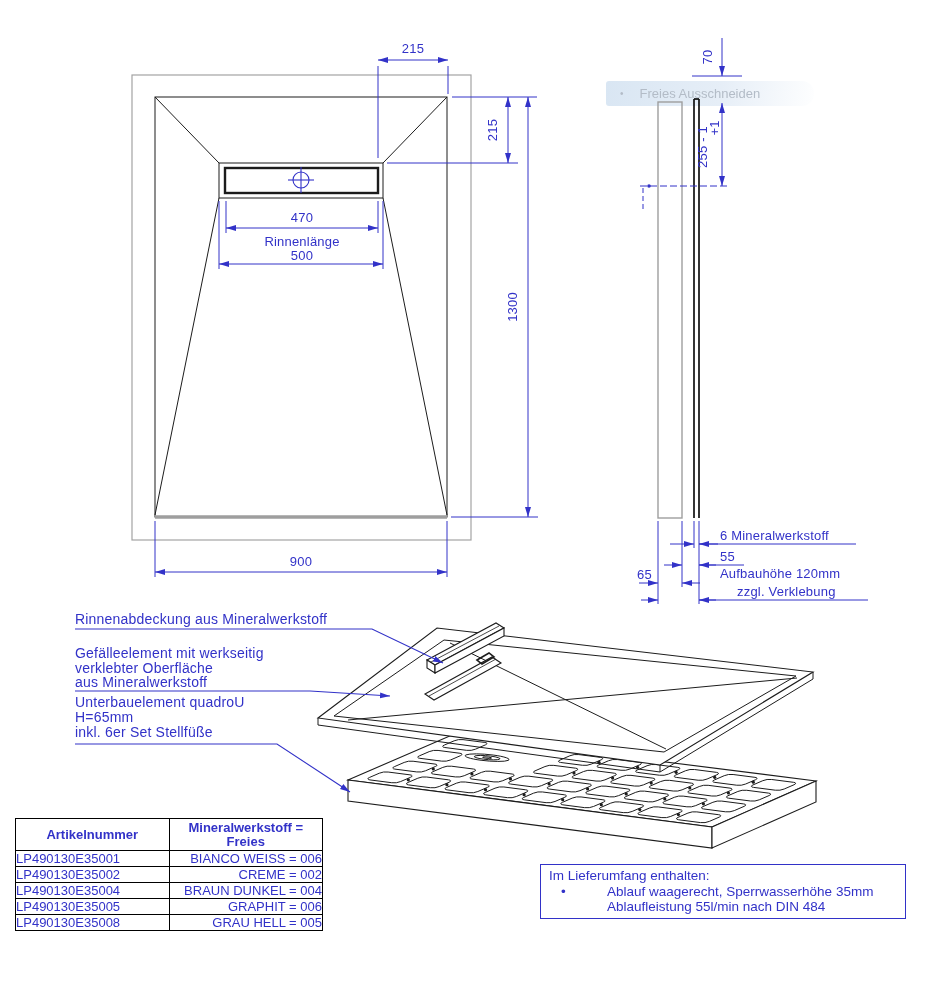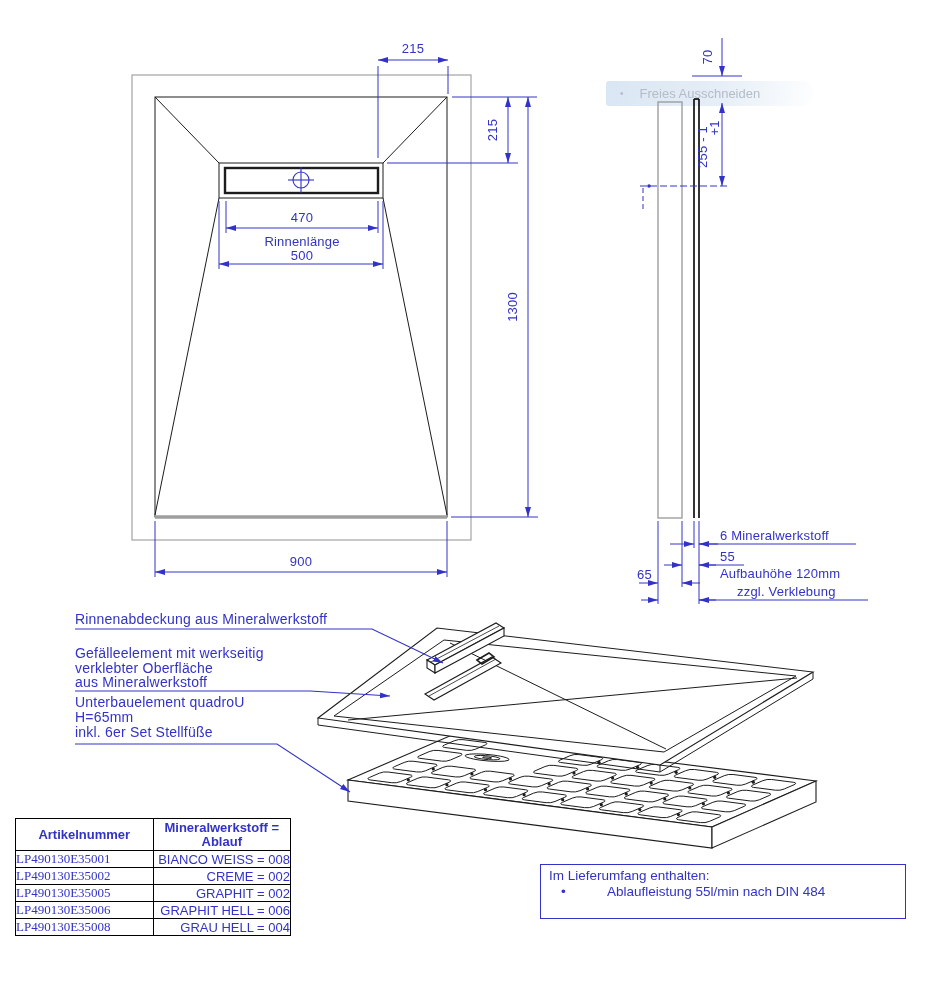--- a/index.html
+++ b/index.html
@@ -8,25 +8,25 @@
   #stage{position:absolute;left:0;top:0;width:929px;height:1001px;}
   svg{position:absolute;left:0;top:0;}
   svg text{font-family:"Liberation Sans",sans-serif;fill:#3232c8;font-size:13px;letter-spacing:.2px;}
   svg text.ann{font-size:14px;}
   .watermark{position:absolute;left:606px;top:81px;width:208px;height:25px;
      background:linear-gradient(100deg,#d9e6f3 0%,#e6eef7 55%,rgba(248,251,253,.15) 100%);
      border-radius:3px 12px 12px 3px;display:flex;align-items:center;gap:16px;
      padding-left:14px;box-sizing:border-box;color:#b3bcc7;font-size:13px;}
   .watermark .dot{font-size:10px;}
   table.art{position:absolute;left:15px;top:818px;border-collapse:collapse;
-     table-layout:fixed;width:276px;color:#3232c8;font-size:13px;}
+     table-layout:fixed;width:308px;color:#3232c8;font-size:13px;}
   table.art td,table.art th{border:1px solid #000;overflow:hidden;white-space:nowrap;}
   table.art th{font-weight:bold;text-align:center;line-height:14px;height:29px;font-size:13px;}
   table.art td{height:15px;padding:0;}
-  td.artno{width:128px;text-align:left;padding-left:5px;font-family:Liberation Serif, serif;}
+  td.artno{width:128px;text-align:left;padding-left:5px;}
   td.colr{width:179px;text-align:right;padding-right:3px;}
   .delivery{position:absolute;left:540px;top:864px;width:366px;height:55px;
      border:1.6px solid #3232c8;color:#3232c8;font-size:13.5px;line-height:15.5px;
      box-sizing:border-box;padding:3px 6px 0 8px;}
   .delivery .row{display:flex;}
   .delivery .bullet{width:46px;text-align:left;padding-left:12px;}
   .footer-note{position:absolute;left:15px;top:984px;width:330px;height:17px;
      overflow:hidden;color:#2e2e2e;font-size:14.5px;letter-spacing:.4px;}
 </style>
 </head>
@@ -247,51 +247,52 @@
       <text class="ann" x="75" y="737">inkl. 6er Set Stellfüße</text>
     </g>
   </svg>
 
   <table class="art">
     <thead>
       <tr>
         <th>Artikelnummer</th>
         <th>
           <div>Mineralwerkstoff =</div>
-          <div>Ablauf</div>
+          <div>Freies</div>
         </th>
       </tr>
     </thead>
     <tbody>
       <tr>
           <td class="artno">LP490130E35001</td>
-          <td class="colr">BIANCO WEISS = 008</td>
+          <td class="colr">BIANCO WEISS = 006</td>
         </tr>
       <tr>
           <td class="artno">LP490130E35002</td>
           <td class="colr">CREME = 002</td>
         </tr>
       <tr>
+          <td class="artno">LP490130E35004</td>
+          <td class="colr">BRAUN DUNKEL = 004</td>
+        </tr>
+      <tr>
           <td class="artno">LP490130E35005</td>
-          <td class="colr">GRAPHIT = 002</td>
-        </tr>
-      <tr>
-          <td class="artno">LP490130E35006</td>
-          <td class="colr">GRAPHIT HELL = 006</td>
+          <td class="colr">GRAPHIT = 006</td>
         </tr>
       <tr>
           <td class="artno">LP490130E35008</td>
-          <td class="colr">GRAU HELL = 004</td>
+          <td class="colr">GRAU HELL = 005</td>
         </tr>
     </tbody>
   </table>
 
   <div class="delivery">
     <div>Im Lieferumfang enthalten:</div>
     <div class="row">
       <span class="bullet">•</span>
       <span>
+        <span style="display:block">Ablauf waagerecht, Sperrwasserhöhe 35mm</span>
         <span style="display:block">Ablaufleistung 55l/min nach DIN 484</span>
       </span>
     </div>
   </div>
 
 </div>
 
 </body></html>

